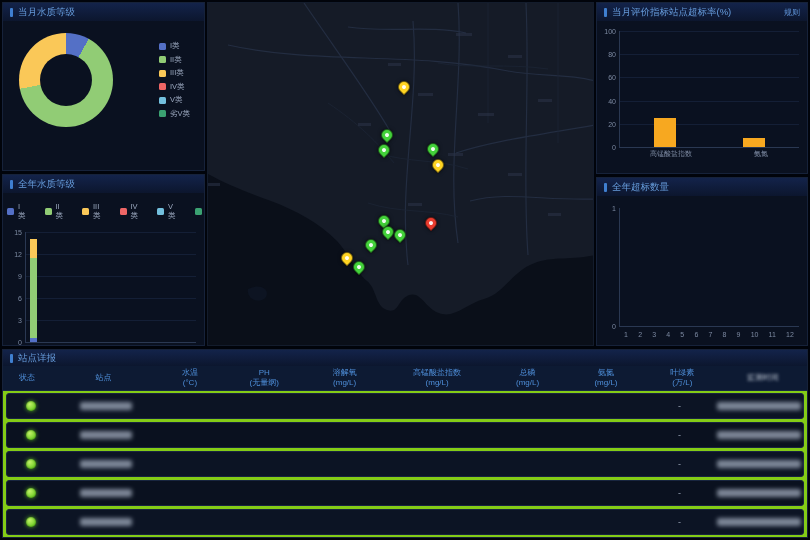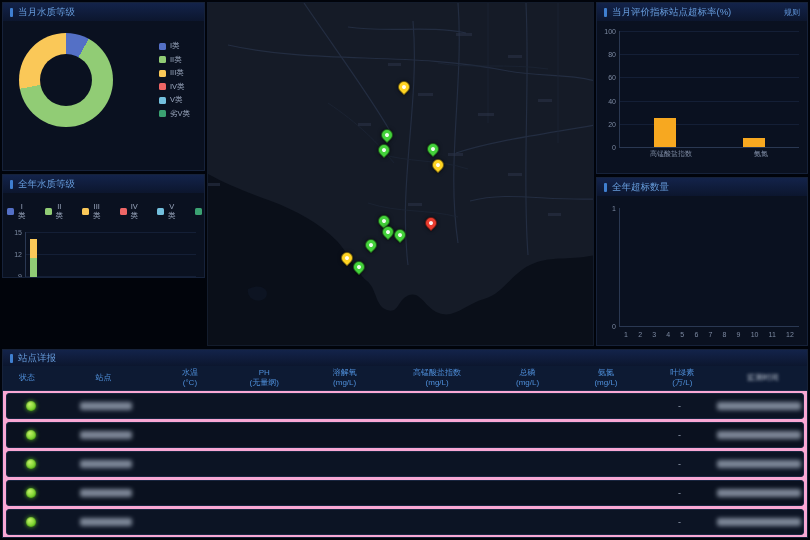--- a/index.html
+++ b/index.html
@@ -1,21 +1,21 @@
 <!DOCTYPE html>
 <html><head>
 <meta charset="utf-8">
 <style>
   * { margin:0; padding:0; box-sizing:border-box; }
   html,body { width:810px; height:540px; background:#01040b; overflow:hidden;
     font-family:"Liberation Sans","DejaVu Sans",sans-serif; }
   .dashboard { position:relative; width:810px; height:540px; background:#01040b; }
 
   
-  .region-left  { position:absolute; left:2px;  top:2px; width:203px; height:276px; display:flex; flex-direction:column; gap:3px;text-align:center; }
+  .region-left  { position:absolute; left:2px;  top:2px; width:203px; height:344px; display:flex; flex-direction:column; gap:3px; }
   .region-map   { position:absolute; left:207px; top:2px; width:387px; height:344px; background:#0a0f19; border:1px solid #131c2c; overflow:hidden; }
   .region-right { position:absolute; left:596px; top:2px; width:212px; height:344px; display:flex; flex-direction:column; gap:3px; }
   .region-bottom{ position:absolute; left:2px; top:349px; width:806px; height:189px; }
 
   
   .panel { background:#0a1120; border:1px solid #162档039; border:1px solid #16223a; position:relative; overflow:hidden; }
   .panel-h { height:18px; display:flex; align-items:center; padding:0 7px; gap:5px;
     background:linear-gradient(180deg,#13234a,#0c162e); color:#679ddd; font-size:9.5px; }
   .panel-h .accent { width:3px; height:9px; background:#3f7fd0; border-radius:1px; flex:0 0 auto; }
   .panel-h .h-right { margin-left:auto; font-size:8px; color:#5f93d6; cursor:pointer; }
@@ -48,21 +48,21 @@
   #month-rate-chart { height:134px; margin-top:6px; }
 
   
   .pin { position:absolute; width:12px; height:12px; border-radius:50% 50% 50% 0;
     transform:rotate(-45deg); border:1px solid rgba(0,0,0,.55);
     box-shadow:0 0 4px rgba(0,0,0,.6); cursor:pointer; }
   .pin::after { content:''; position:absolute; width:4px; height:4px; left:3px; top:3px;
     border-radius:50%; background:rgba(255,255,255,.92); }
 
   
-  .table-wrap { width:100%; height:100%; background:#f9a8d4; border:1px solid #16223a; display:flex; flex-direction:column; }
+  .table-wrap { width:100%; height:100%; background:#84cc16; border:1px solid #16223a; display:flex; flex-direction:column; }
   .thead { display:flex; height:30px; background:#0d1a33; border-bottom:1px solid #1a2845; }
   .th { display:flex; flex-direction:column; align-items:center; justify-content:center;
     font-size:8px; color:#4e8ed8; line-height:1.3; text-align:center; }
   .tbody { flex:1; padding:2px 3px; display:flex; flex-direction:column; gap:3px; }
   .trow { display:flex; align-items:center; height:26px; background:#0c1424;
     border:1px solid #18253f; border-radius:3px; cursor:pointer; }
   .trow:nth-child(even){ background:#0a111f; }
   .td { display:flex; align-items:center; justify-content:center; }
   .c0{width:6%;} .c1{width:13%;} .c2{width:8.5%;} .c3{width:10%;} .c4{width:10%;}
   .c5{width:13%;} .c6{width:9.5%;} .c7{width:10%;} .c8{width:9%;} .c9{width:11%;}

